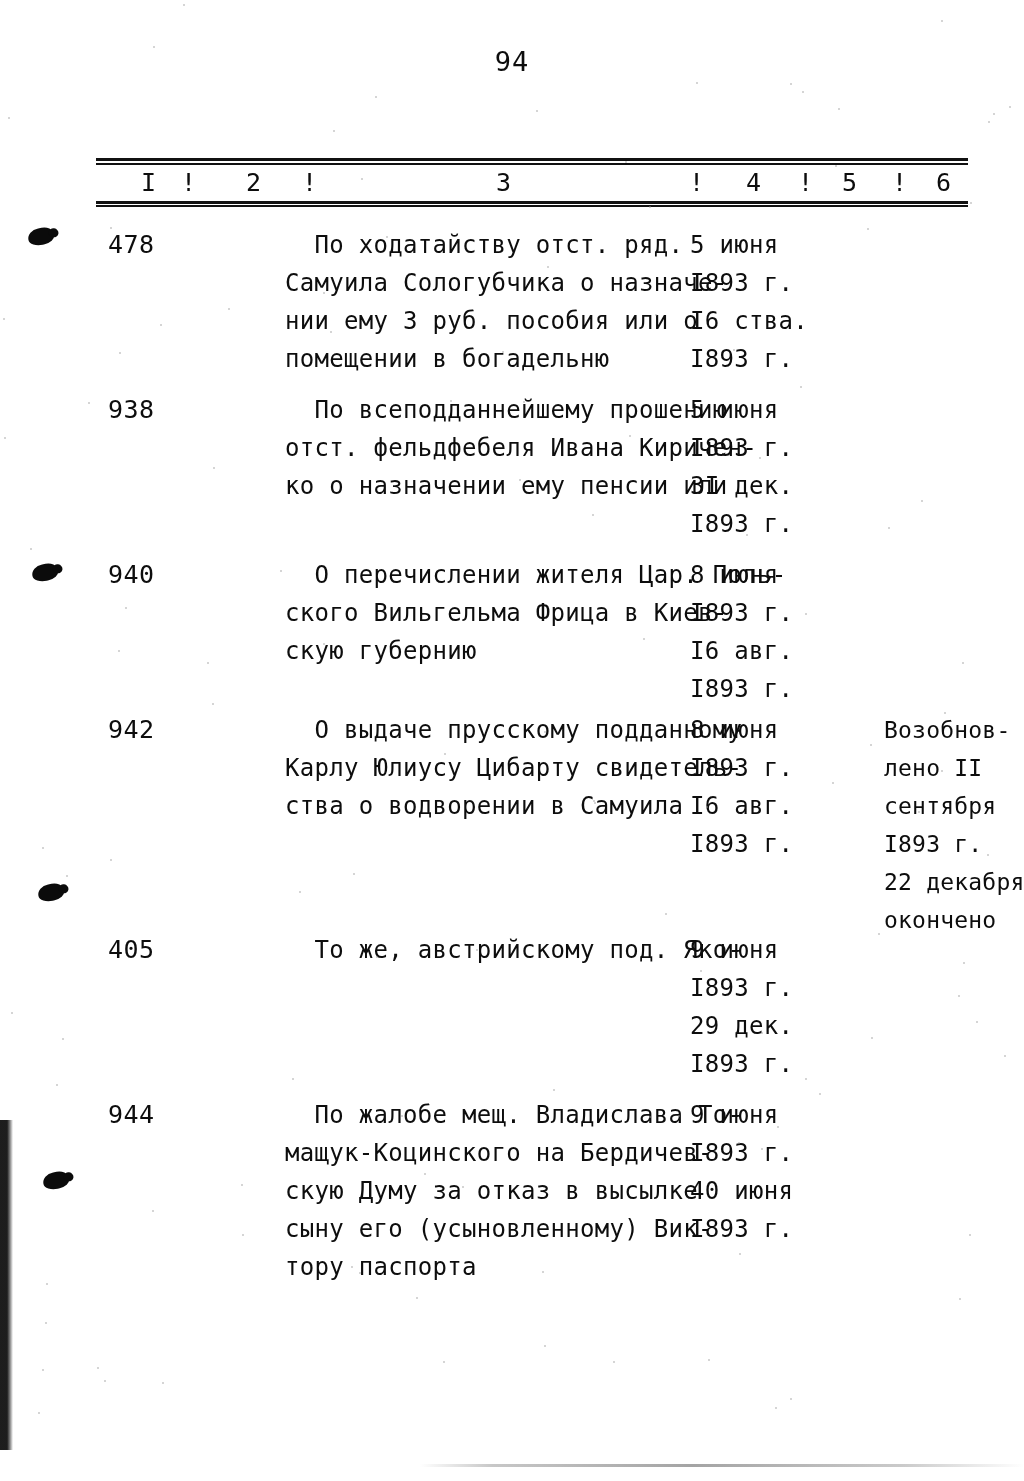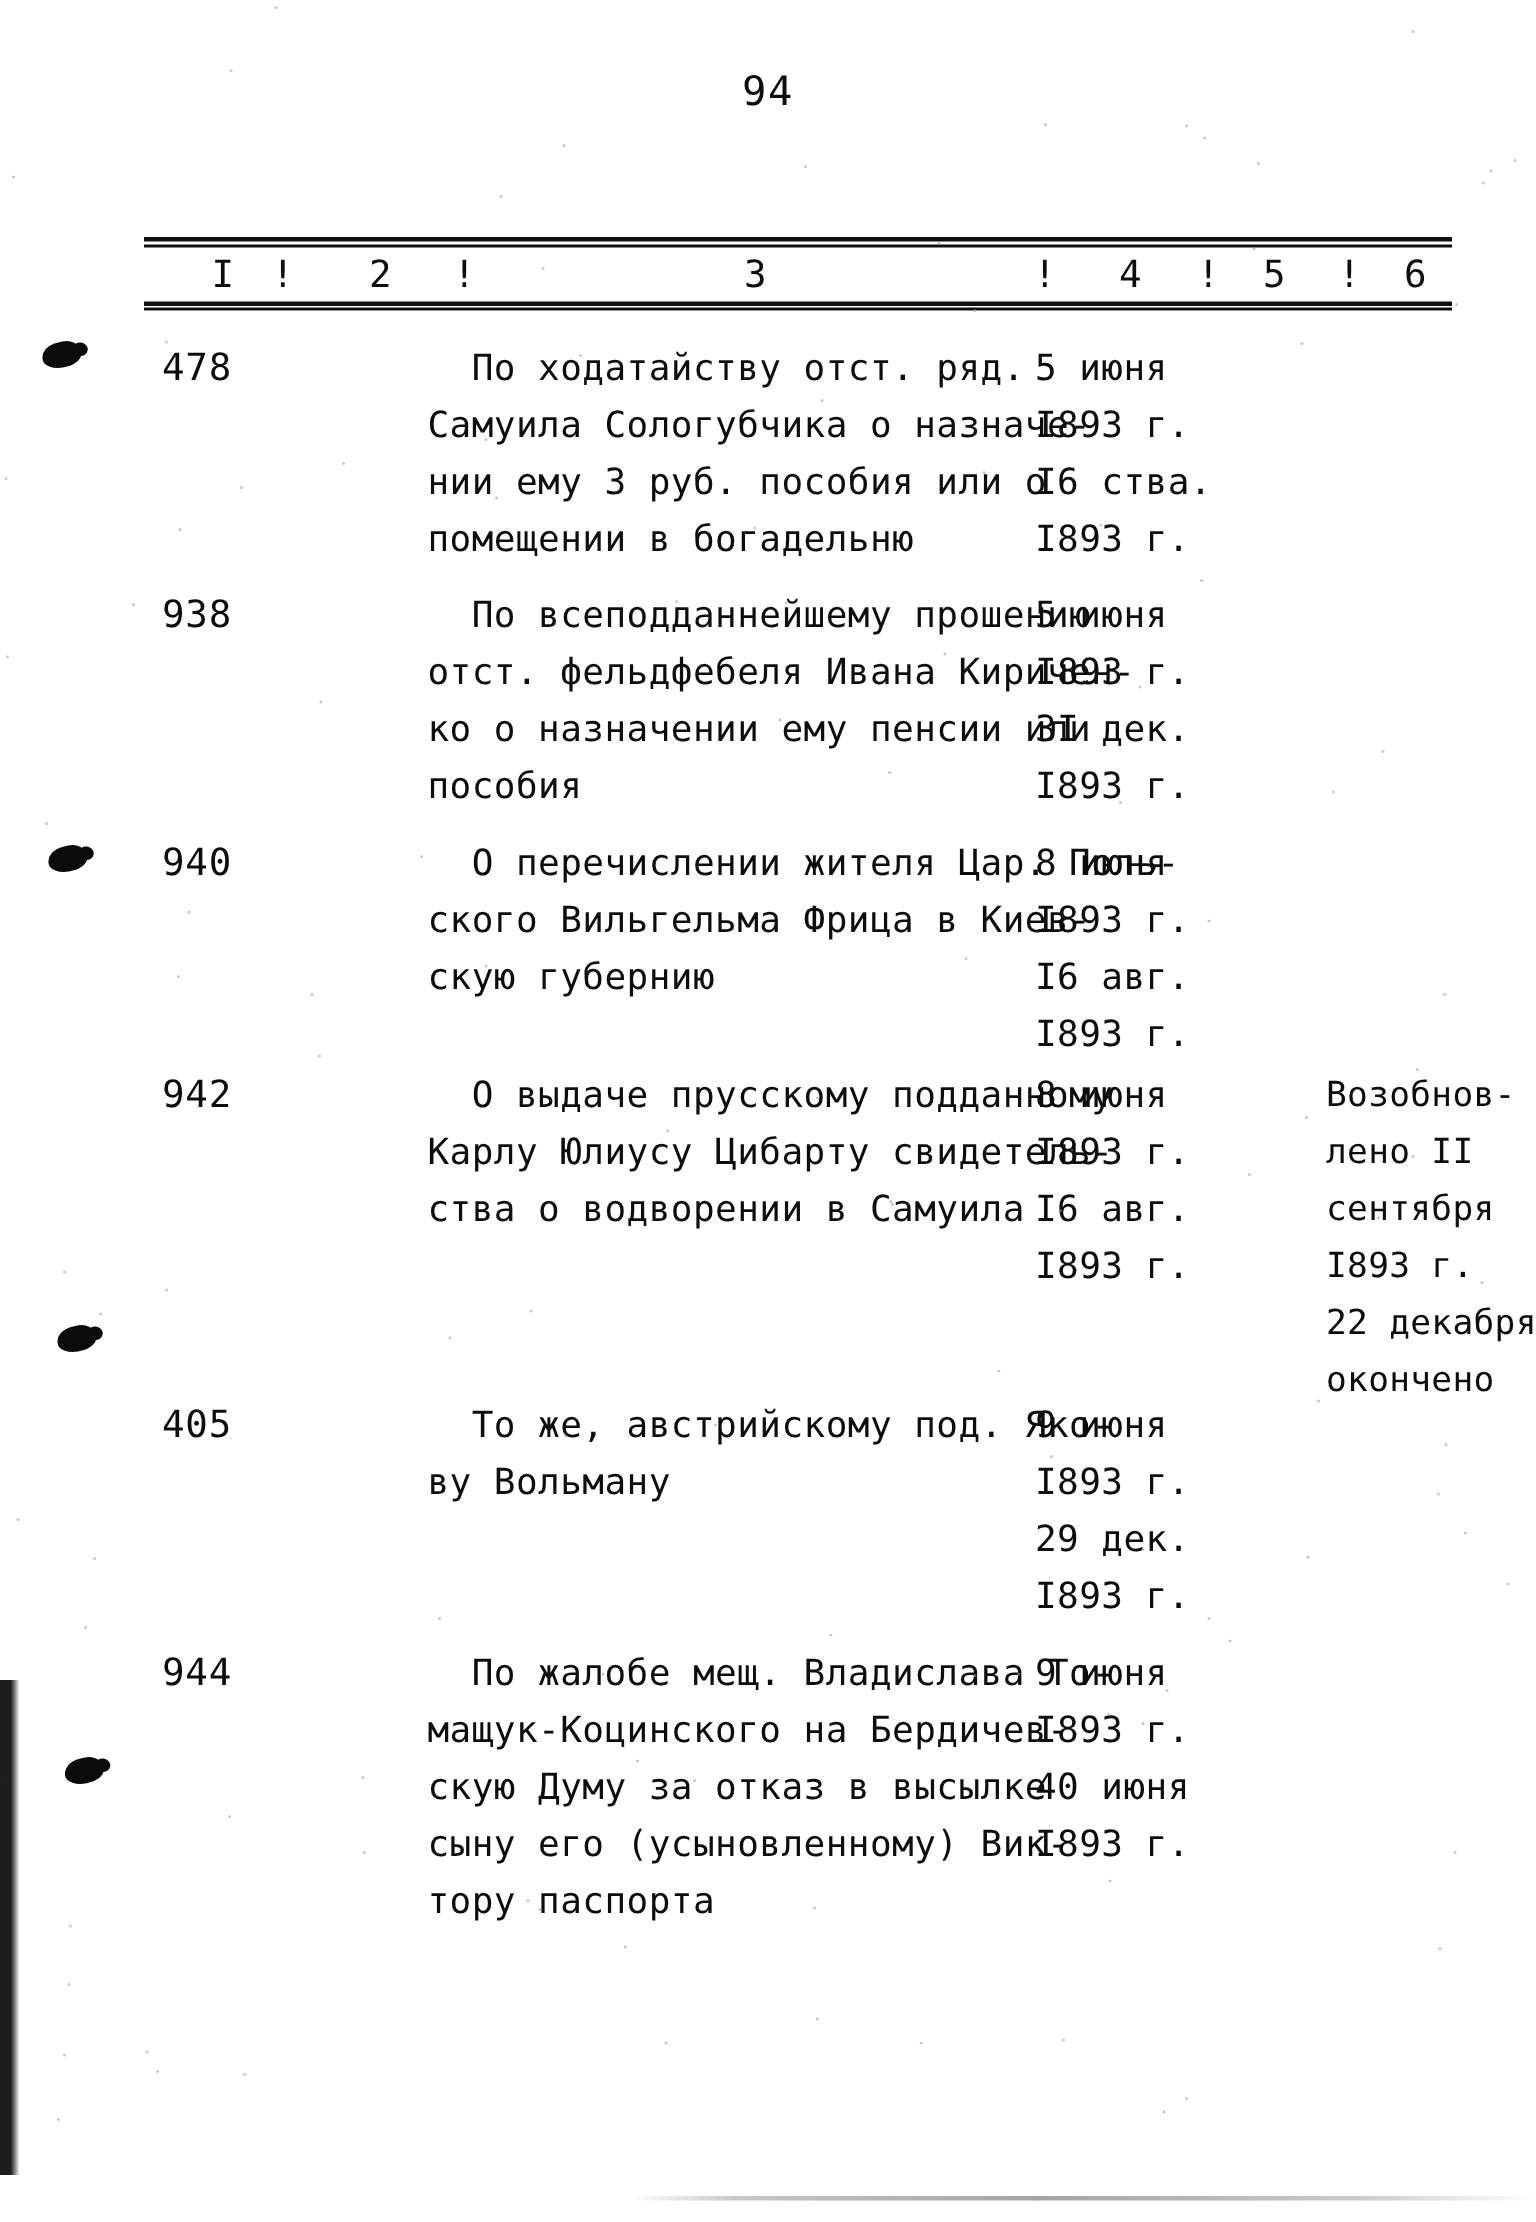--- a/index.html
+++ b/index.html
@@ -188,37 +188,37 @@
 </div>
 
 <div id="entries-root">
     <div class="entry" style="top: 226px;">
       <div class="col-num">478</div>
       <div class="col-body"><span class="ln">  По ходатайству отст. ряд.</span><span class="ln">Самуила Сологубчика о назначе-</span><span class="ln">нии ему 3 руб. пособия или о</span><span class="ln">помещении в богадельню</span></div>
       <div class="col-dates"><span class="ln">5 июня</span><span class="ln">I893 г.</span><span class="ln">I6 ства.</span><span class="ln">I893 г.</span></div>
     </div>
     <div class="entry" style="top: 391px;">
       <div class="col-num">938</div>
-      <div class="col-body"><span class="ln">  По всеподданнейшему прошению</span><span class="ln">отст. фельдфебеля Ивана Киричен-</span><span class="ln">ко о назначении ему пенсии или</span><span class="ln">пособия</span></div>
+      <div class="col-body"><span class="ln">  По всеподданнейшему прошению</span><span class="ln">отст. фельдфебеля Ивана Киричен-</span><span class="ln">ко о назначении ему пенсии или</span></div>
       <div class="col-dates"><span class="ln">5 июня</span><span class="ln">I893 г.</span><span class="ln">3I дек.</span><span class="ln">I893 г.</span></div>
     </div>
     <div class="entry" style="top: 556px;">
       <div class="col-num">940</div>
       <div class="col-body"><span class="ln">  О перечислении жителя Цар. Поль-</span><span class="ln">ского Вильгельма Фрица в Киев-</span><span class="ln">скую губернию</span><span class="ln">&nbsp;</span></div>
       <div class="col-dates"><span class="ln">8 июня</span><span class="ln">I893 г.</span><span class="ln">I6 авг.</span><span class="ln">I893 г.</span></div>
     </div>
     <div class="entry" style="top: 711px;">
       <div class="col-num">942</div>
       <div class="col-body"><span class="ln">  О выдаче прусскому подданному</span><span class="ln">Карлу Юлиусу Цибарту свидетель-</span><span class="ln">ства о водворении в Самуила</span><span class="ln">&nbsp;</span></div>
       <div class="col-dates"><span class="ln">8 июня</span><span class="ln">I893 г.</span><span class="ln">I6 авг.</span><span class="ln">I893 г.</span></div>
       <div class="col-note"><span class="ln">Возобнов-</span><span class="ln">лено II</span><span class="ln">сентября</span><span class="ln">I893 г.</span><span class="ln">22 декабря</span><span class="ln">окончено</span></div>
     </div>
     <div class="entry" style="top: 931px;">
       <div class="col-num">405</div>
-      <div class="col-body"><span class="ln">  То же, австрийскому под. Яко-</span><span class="ln">ву Вольману</span><span class="ln">&nbsp;</span><span class="ln">&nbsp;</span></div>
+      <div class="col-body"><span class="ln">  То же, австрийскому под. Яко-</span><span class="ln">&nbsp;</span><span class="ln">&nbsp;</span></div>
       <div class="col-dates"><span class="ln">9 июня</span><span class="ln">I893 г.</span><span class="ln">29 дек.</span><span class="ln">I893 г.</span></div>
     </div>
     <div class="entry" style="top: 1096px;">
       <div class="col-num">944</div>
       <div class="col-body"><span class="ln">  По жалобе мещ. Владислава То-</span><span class="ln">мащук-Коцинского на Бердичев-</span><span class="ln">скую Думу за отказ в высылке</span><span class="ln">сыну его (усыновленному) Вик-</span><span class="ln">тору паспорта</span></div>
       <div class="col-dates"><span class="ln">9 июня</span><span class="ln">I893 г.</span><span class="ln">40 июня</span><span class="ln">I893 г.</span></div>
     </div>
   </div>
 <div id="margin-root">
     <div class="ink-blot" style="top: 228px; left: 28px;"></div>

